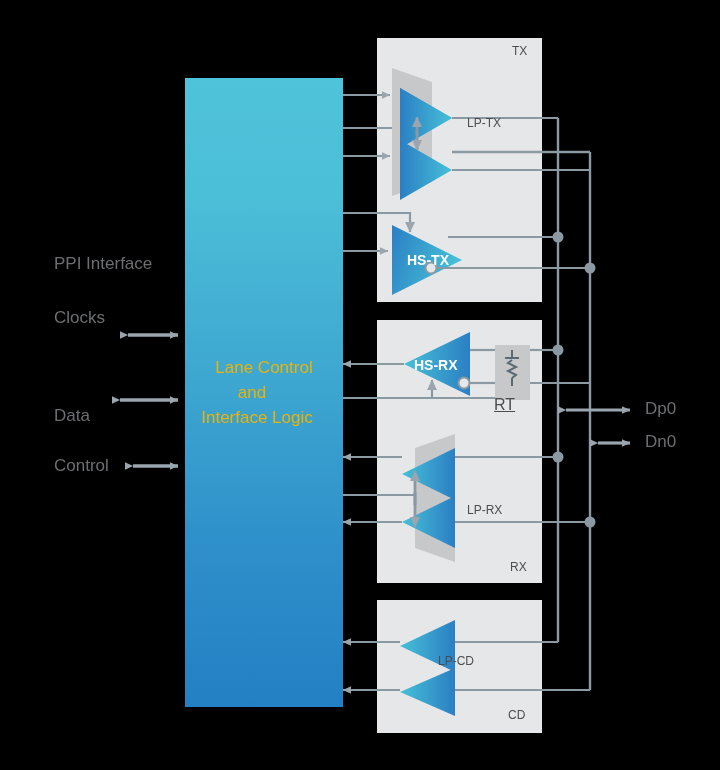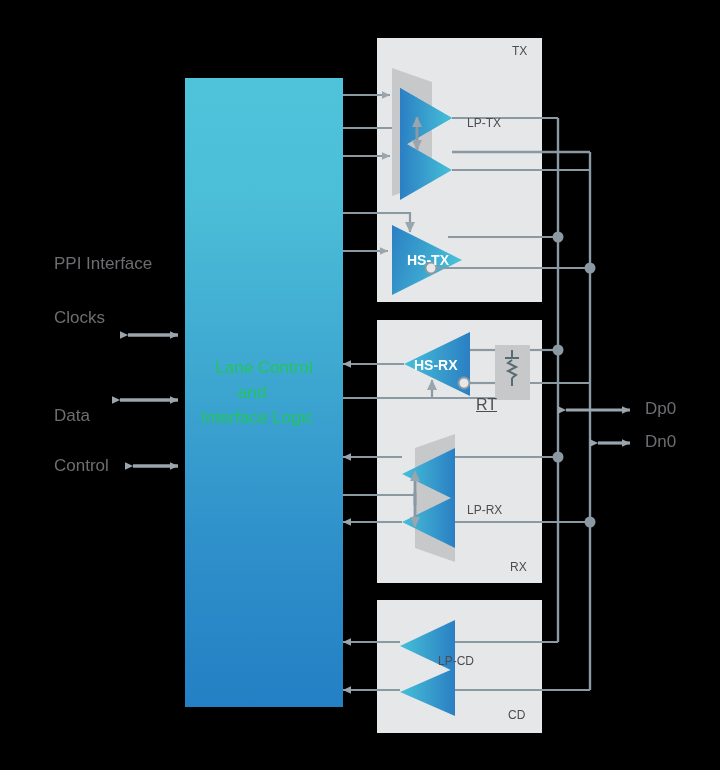--- a/index.html
+++ b/index.html
@@ -2,21 +2,21 @@
 <html><head>
 <meta charset="utf-8">
 <style>
   html,body{margin:0;padding:0;background:#000;}
   body{width:720px;height:770px;position:relative;overflow:hidden;
        font-family:"Liberation Sans","DejaVu Sans",sans-serif;}
   #stage{position:absolute;left:0;top:0;width:720px;height:770px;}
   svg#diagram{position:absolute;left:0;top:0;width:720px;height:770px;display:block;}
   .lbl{position:absolute;color:#6d6e71;font-size:17px;white-space:nowrap;}
   .lbl-dark{position:absolute;color:#4d4d4f;font-size:12px;white-space:nowrap;}
-  .core-text{position:absolute;color:#22c55e;font-size:17px;text-align:center;
+  .core-text{position:absolute;color:#eab308;font-size:17px;text-align:center;
              line-height:25px;white-space:nowrap;}
   .blk-text{position:absolute;color:#ffffff;font-size:14px;font-weight:bold;white-space:nowrap;}
   .rt-text{position:absolute;color:#4d4d4f;font-size:16px;white-space:nowrap;}
 </style>
 </head>
 <body>
 
 <div id="stage">
 
   <svg id="diagram" viewBox="0 0 720 770">
@@ -176,21 +176,21 @@
   <div class="core-text" style="left:185px;top:405px;width:144px;">Interface Logic</div>
 
   <div class="lbl-dark" style="left:512px;top:44px;">TX</div>
 
   <div class="lbl-dark" style="left:467px;top:116px;">LP-TX</div>
 
   <div class="blk-text" style="left:398px;top:252px;margin-left:9px;">HS-TX</div>
 
   <div class="blk-text" style="left:414px;top:357px;">HS-RX</div>
 
-  <div class="rt-text" style="left:476px;top:396px;text-decoration:underline;">RT</div>
+  <div class="rt-text" style="left:494px;top:396px;text-decoration:underline;">RT</div>
 
   <div class="lbl-dark" style="left:467px;top:481px;margin-top:22px;">LP-RX</div>
 
   <div class="lbl-dark" style="left:510px;top:560px;">RX</div>
 
   <div class="lbl-dark" style="left:438px;top:654px;">LP-CD</div>
 
   <div class="lbl-dark" style="left:508px;top:708px;">CD</div>
 
   <div class="lbl" style="left:645px;top:399px;">Dp0</div>

